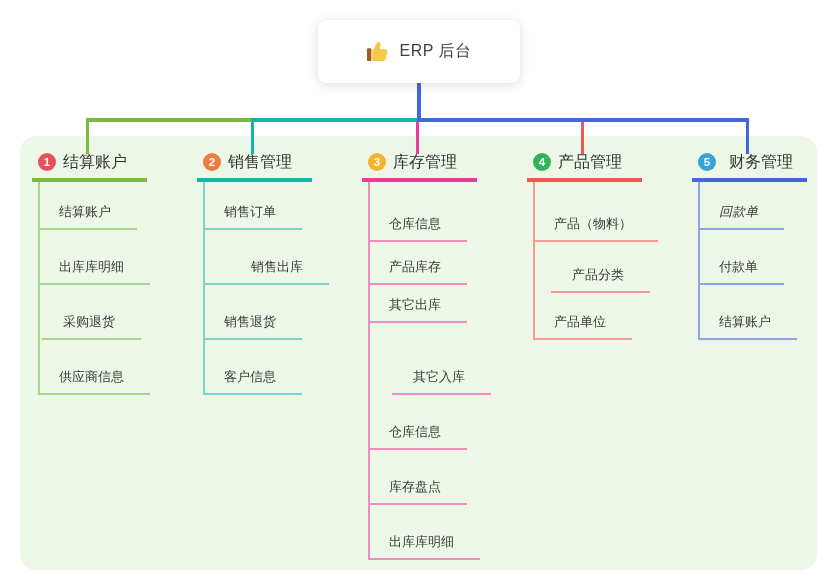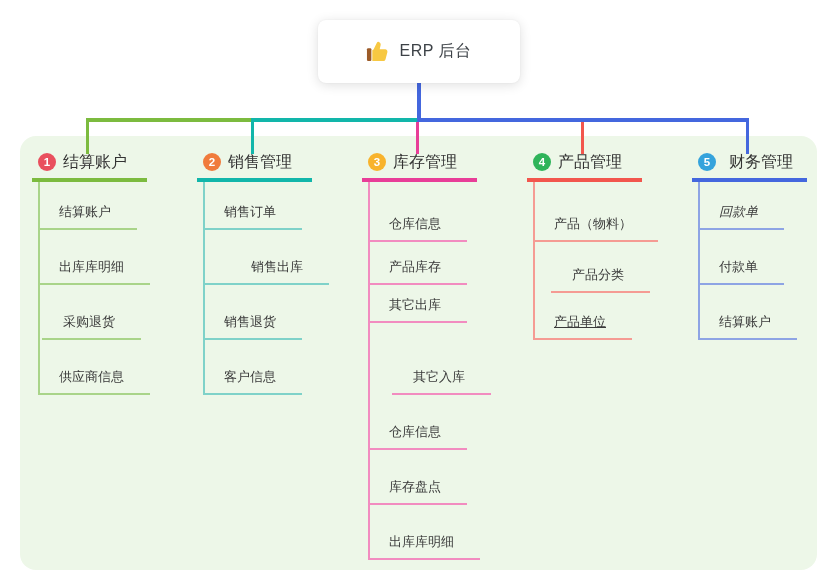--- a/index.html
+++ b/index.html
@@ -100,21 +100,21 @@
       <div class="child-node" style="left: 368px; top: 420px; border-bottom-color: rgb(242, 140, 192);">仓库信息</div>
       <div class="child-node" style="left: 368px; top: 475px; border-bottom-color: rgb(242, 140, 192);">库存盘点</div>
       <div class="child-node" style="left: 368px; top: 530px; border-bottom-color: rgb(242, 140, 192);">出库库明细</div>
       <div class="branch-header" style="left: 527px; top: 146px; width: 115px; border-bottom-color: rgb(242, 86, 77);">
         <div class="badge" style="background: rgb(47, 180, 90); display: inline-block;">4</div>
         <div class="branch-label" style="display: inline-block;">产品管理</div>
       </div>
       <div class="child-line" style="left: 533px; top: 181px; height: 159px; background: rgb(245, 155, 147);"></div>
       <div class="child-node" style="left: 533px; top: 212px; border-bottom-color: rgb(245, 155, 147);">产品（物料）</div>
       <div class="child-node" style="left: 551px; top: 255px; border-bottom-color: rgb(245, 155, 147); margin-top: 8px;">产品分类</div>
-      <div class="child-node" style="left: 533px; top: 310px; border-bottom-color: rgb(245, 155, 147); text-decoration: underline;">产品单位</div>
+      <div class="child-node" style="left: 533px; top: 310px; border-bottom-color: rgb(245, 155, 147);">产品单位</div>
       <div class="branch-header" style="left: 692px; top: 146px; width: 115px; border-bottom-color: rgb(68, 103, 222);">
         <div class="badge" style="background: rgb(53, 163, 220); display: inline-block;">5</div>
         <div class="branch-label" style="display: inline-block; margin-left: 6px;">财务管理</div>
       </div>
       <div class="child-line" style="left: 698px; top: 181px; height: 159px; background: rgb(142, 164, 228);"></div>
       <div class="child-node" style="left: 698px; top: 200px; border-bottom-color: rgb(142, 164, 228); font-style: italic;">回款单</div>
       <div class="child-node" style="left: 698px; top: 255px; border-bottom-color: rgb(142, 164, 228);">付款单</div>
       <div class="child-node" style="left: 698px; top: 310px; border-bottom-color: rgb(142, 164, 228);">结算账户</div>
     </div>
 </div>

